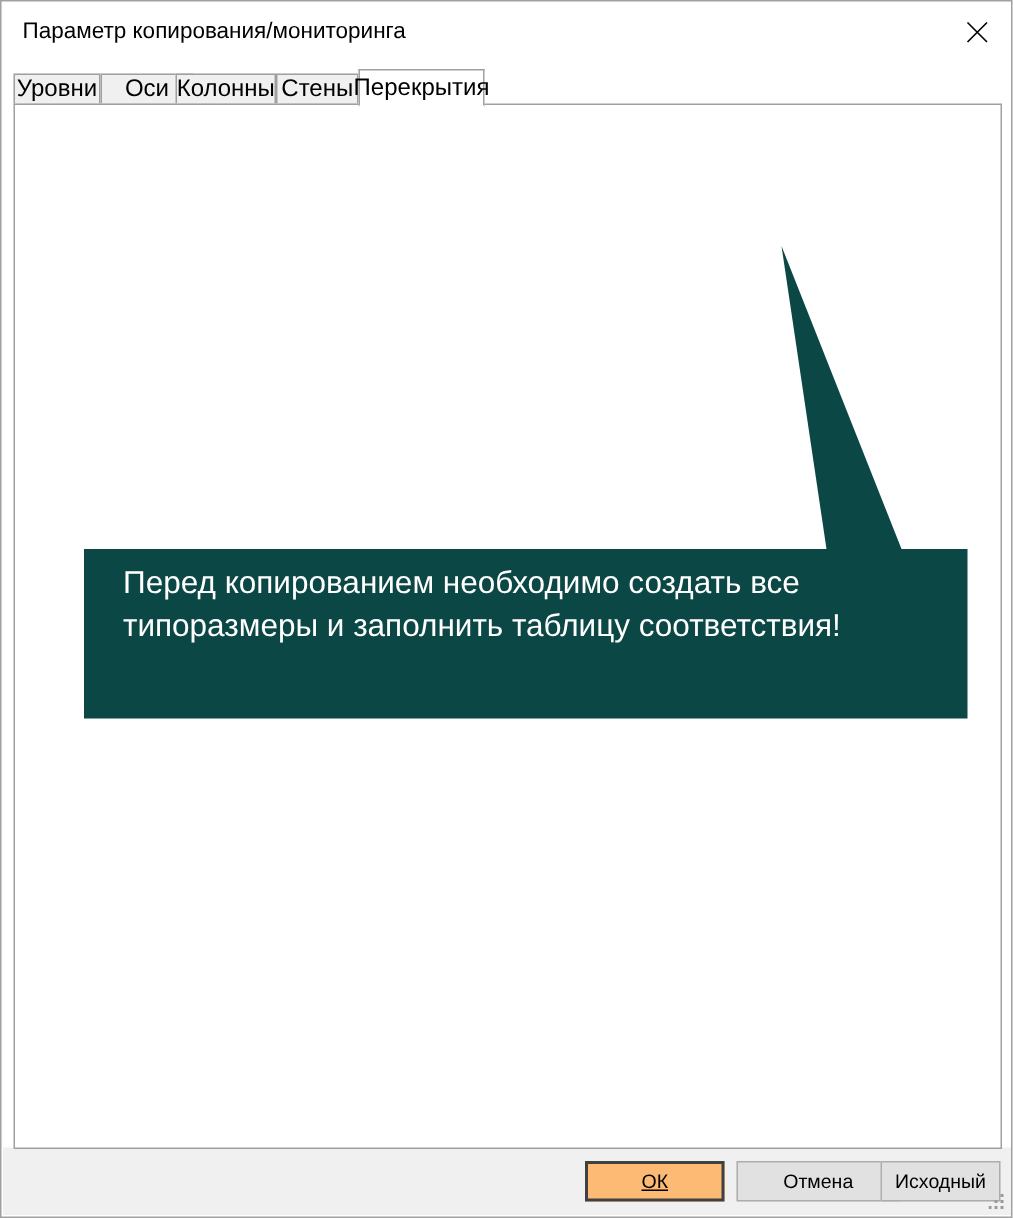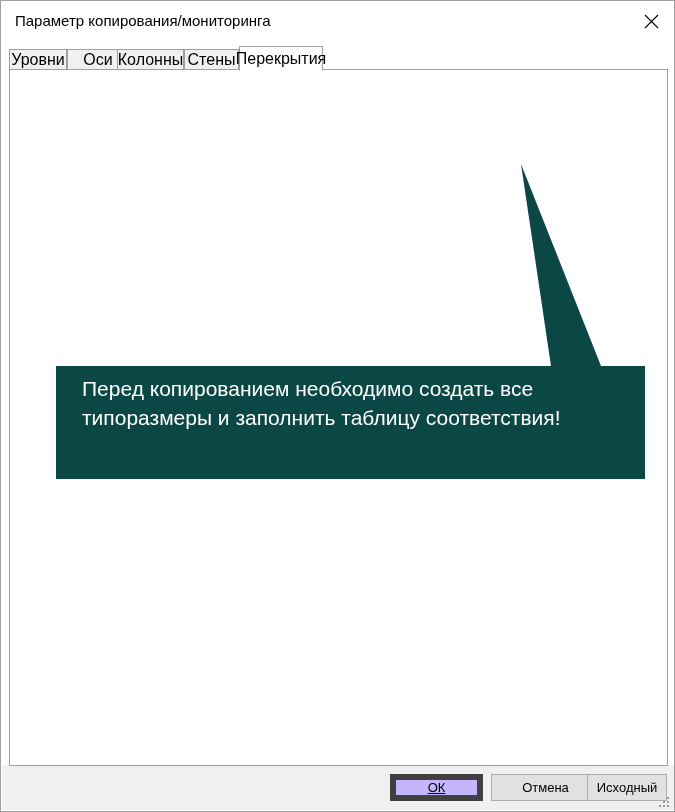--- a/index.html
+++ b/index.html
@@ -197,21 +197,21 @@
   }
   .btn{
     position:absolute;top:9px;height:27px;
     background:#e1e1e1;border:1px solid #adadad;
     box-sizing:border-box;
     font-size:13px;color:#000;
     display:flex;align-items:center;justify-content:center;
     cursor:default;
   }
   .btn.primary{
-    background:#c4b5fd;border:6px solid #404040;text-decoration:underline;
+    background:#fdba74;border:2px solid #404040;text-decoration:underline;
   }
   .resize-grip{
     position:absolute;right:4px;bottom:3px;width:12px;height:12px;
   }
 </style>
 </head>
 <body>
 
 <div class="dialog">
 

